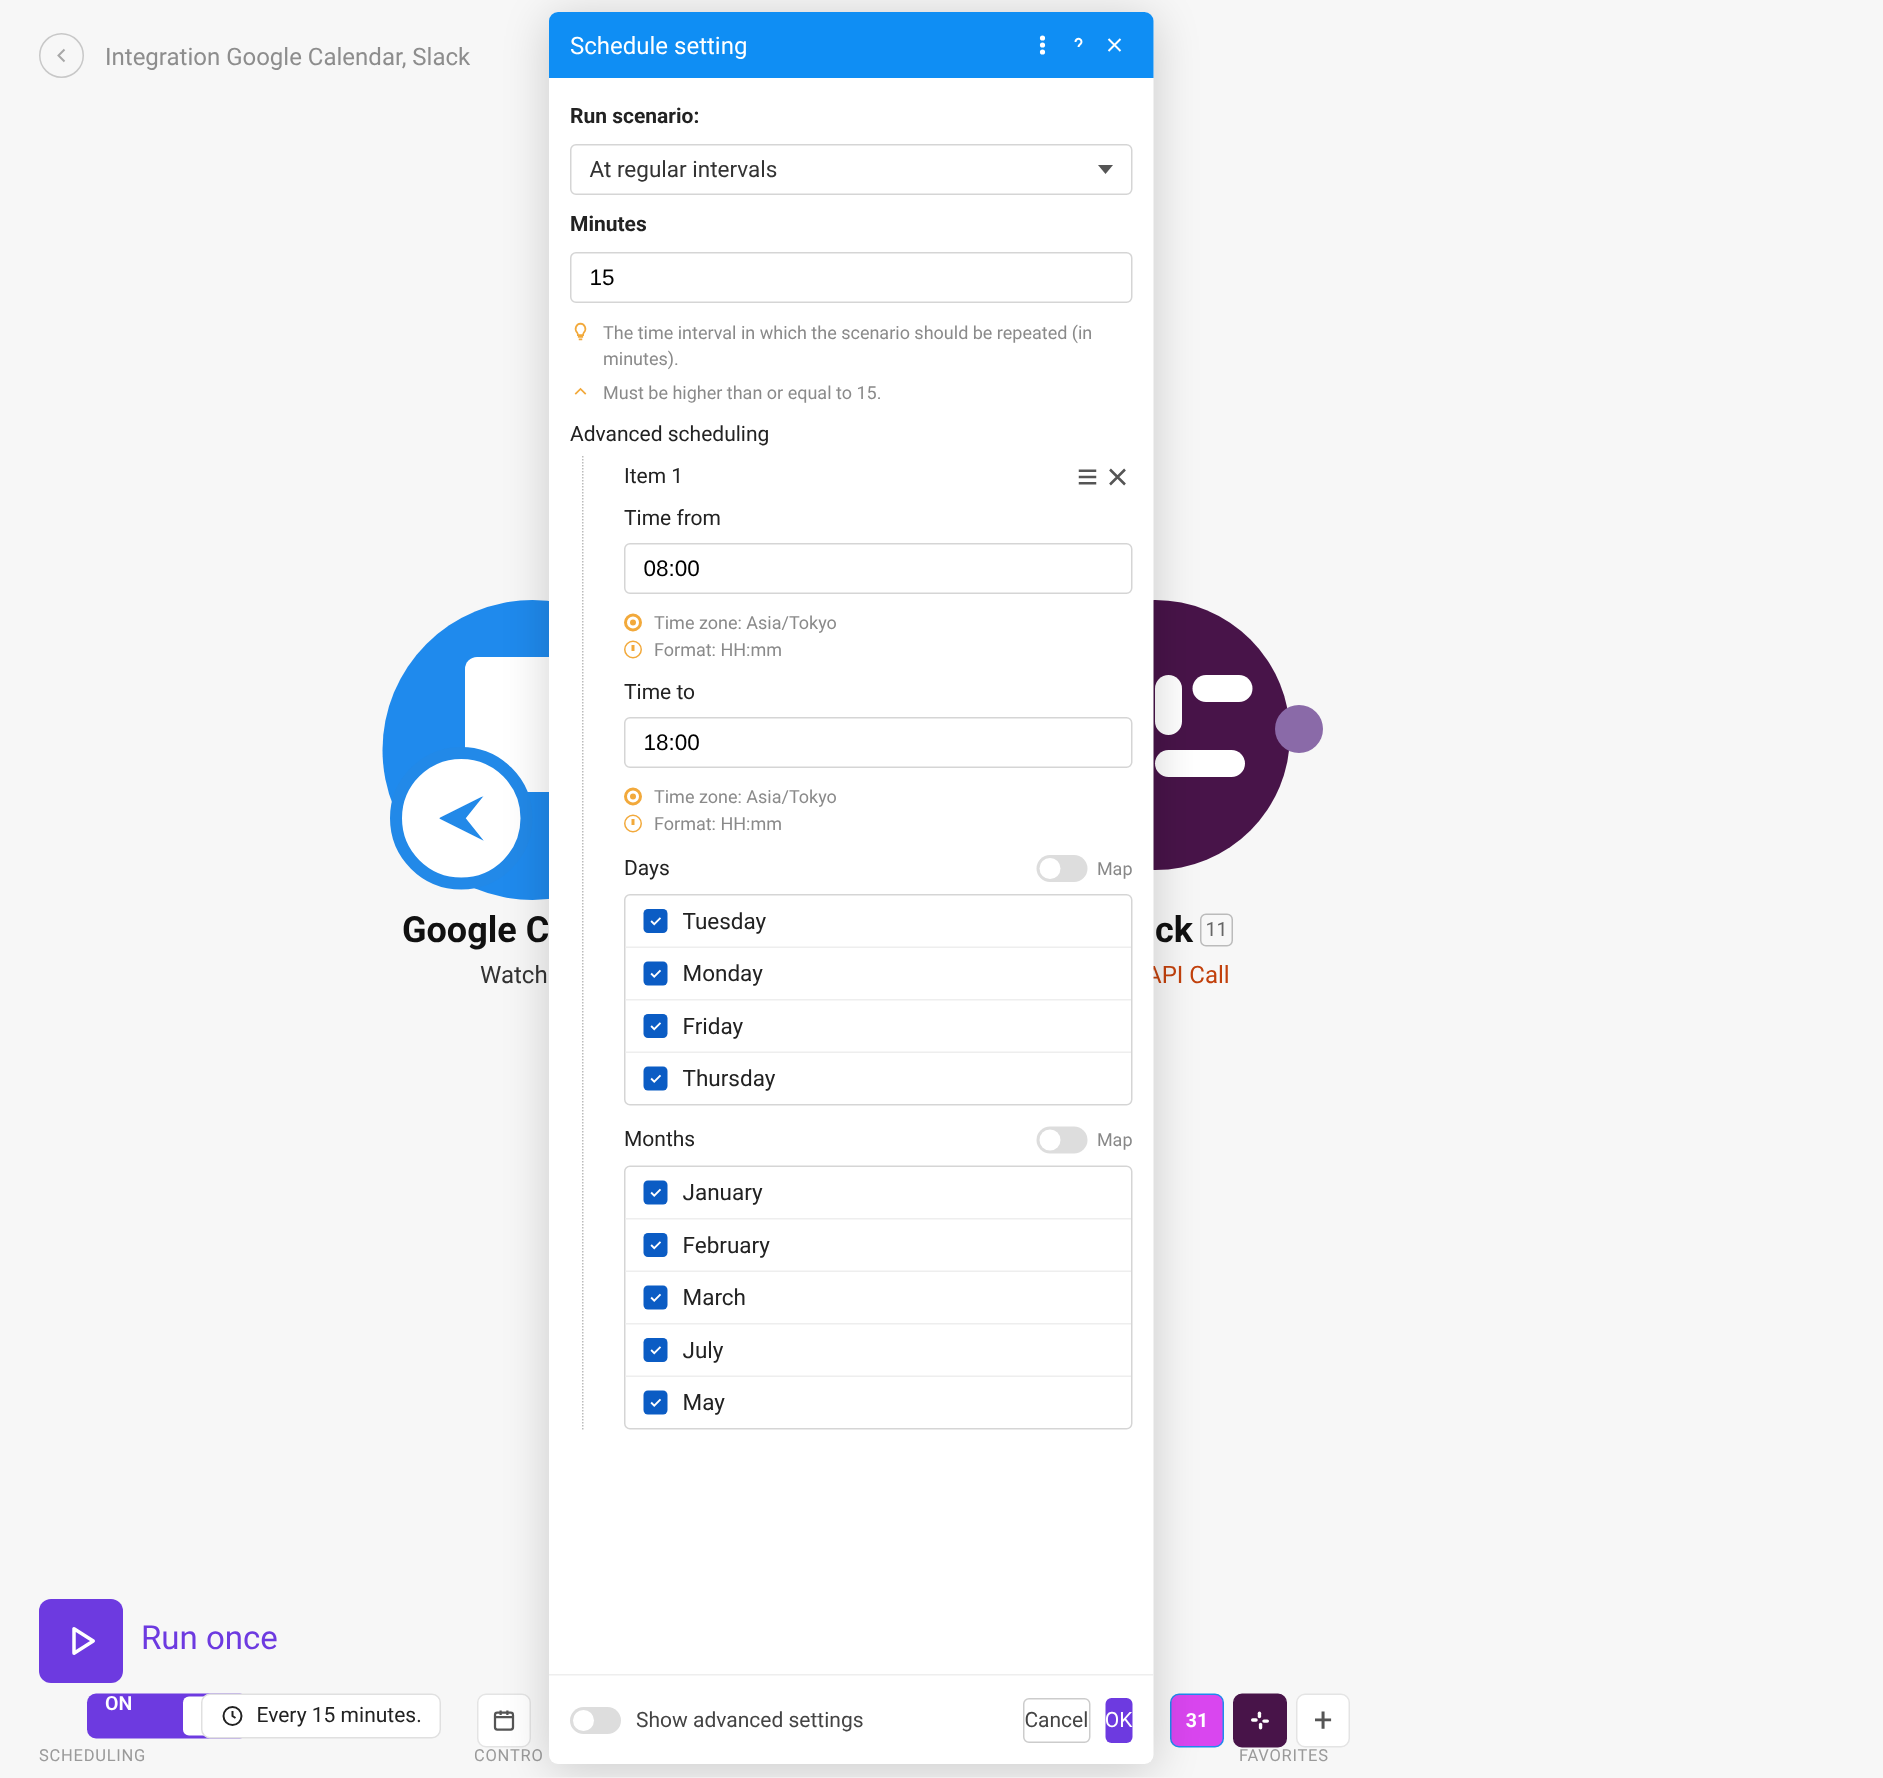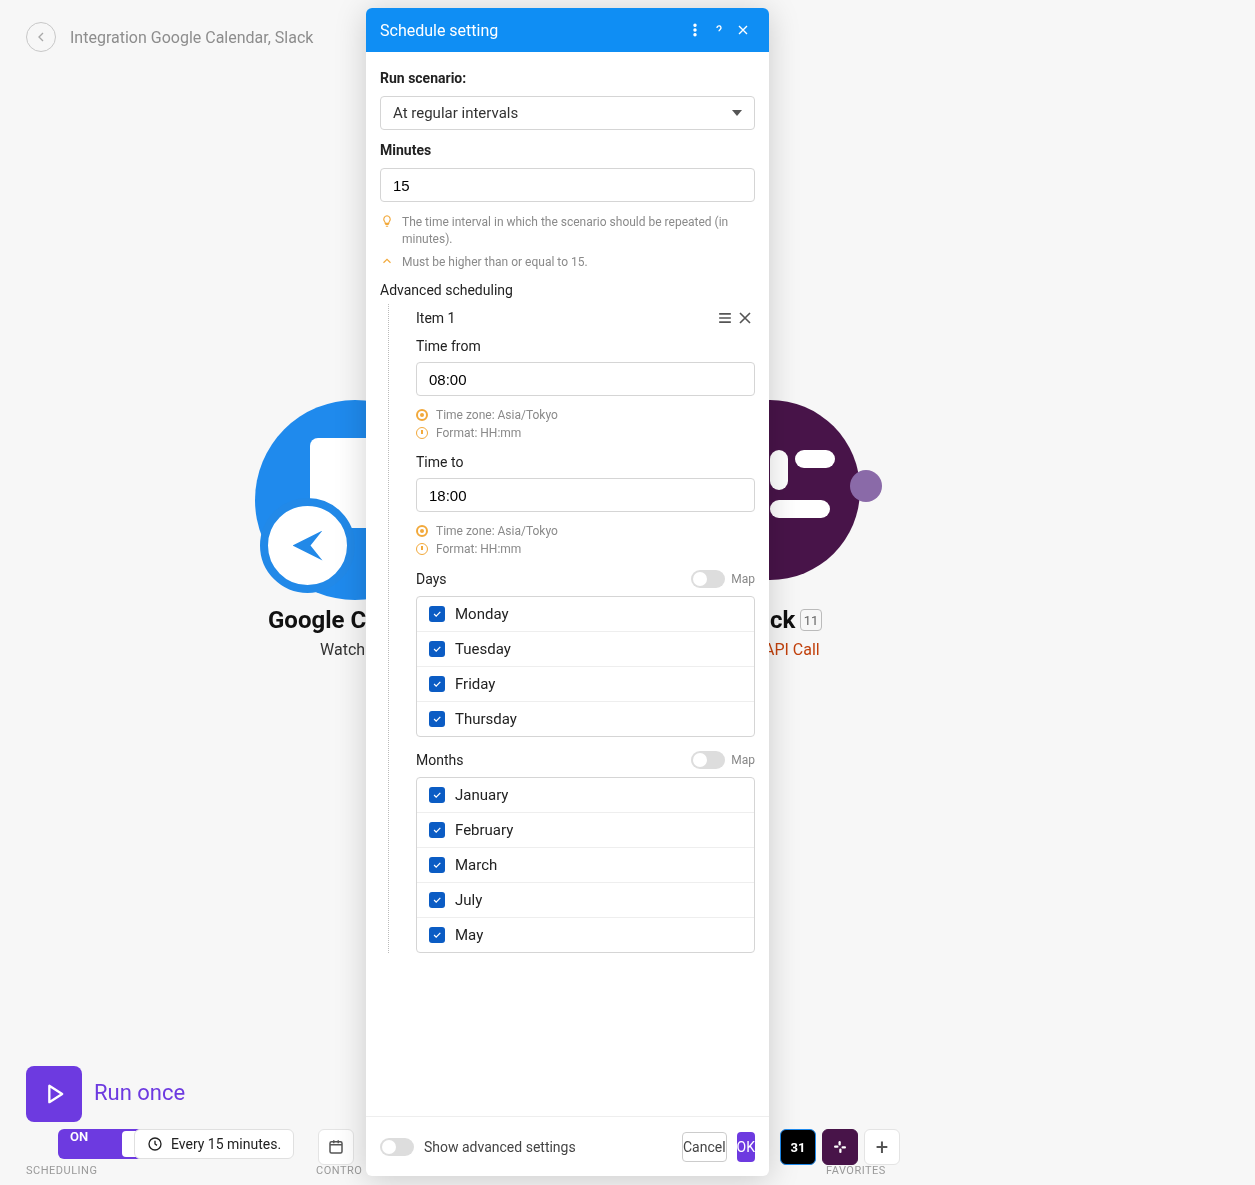--- a/index.html
+++ b/index.html
@@ -37,21 +37,21 @@
   .on-toggle:after { content:""; position:absolute; right:2px; top:2px; width:42px; height:26px; background:#fff; border-radius:4px; }
   .interval-chip { position:absolute; left:108px; top:63px; height:30px; padding:0 12px; background:#fff; border:1px solid #e0e0e0; border-radius:6px; display:flex; align-items:center; gap:8px; font-size:14px; color:#222; cursor:pointer;}
   .interval-chip svg{width:16px;height:16px;stroke:#222;fill:none;stroke-width:2;}
   .bar-caption { position:absolute; top:98px; font-size:11px; letter-spacing:0.5px; color:#9a9a9a; }
   .cap-sched { left:0; }
   .cap-control { left:290px; }
   .cap-fav { left:800px; }
   .sq { position:absolute; top:63px; width:36px; height:36px; border:1px solid #e4e4e4; background:#fff; border-radius:6px; display:flex; align-items:center; justify-content:center; cursor:pointer; }
   .sq svg{width:18px;height:18px;}
   .sq-cal { left:292px; }
-  .sq-gcal { left:754px; background:#000000; border-color:#1f8aed; color:#fff; font-size:13px; font-weight:700;}
+  .sq-gcal { left:754px; background:#d946ef; border-color:#1f8aed; color:#fff; font-size:13px; font-weight:700;}
   .sq-slack { left:796px; background:#481449; border-color:#481449; }
   .sq-plus { left:838px; color:#555; font-size:22px; }
 
   
   .modal { position:absolute; left:366px; top:8px; width:403px; height:1168px; background:#fff; border-radius:6px; box-shadow:0 4px 32px rgba(0,0,0,0.18); display:flex; flex-direction:column; }
   .modal-hd { height:44px; background:#0f8ef4; border-radius:6px 6px 0 0; display:flex; align-items:center; padding:0 14px; color:#fff; }
   .modal-hd-title { font-size:16px; flex:1; }
   .hd-icn { width:24px; height:24px; display:flex; align-items:center; justify-content:center; cursor:pointer; color:#fff; }
   .hd-icn svg { width:16px; height:16px; stroke:#fff; fill:none; stroke-width:2; }
   .modal-body { flex:1; overflow-y:auto; padding:18px 14px 10px 14px; }
@@ -259,29 +259,29 @@
         <div class="map-toggle"></div>
         <div class="map-txt">Map</div>
       </div>
       <div class="chklist" id="days-list">
           <div class="chkrow">
             <span class="chk">
               <svg viewBox="0 0 24 24">
                 <path d="M5 12l5 5L20 7"></path>
               </svg>
             </span>
+            <span>Tuesday</span>
+          </div>
+          <div class="chkrow">
+            <span class="chk">
+              <svg viewBox="0 0 24 24">
+                <path d="M5 12l5 5L20 7"></path>
+              </svg>
+            </span>
             <span>Monday</span>
-          </div>
-          <div class="chkrow">
-            <span class="chk">
-              <svg viewBox="0 0 24 24">
-                <path d="M5 12l5 5L20 7"></path>
-              </svg>
-            </span>
-            <span>Tuesday</span>
           </div>
           <div class="chkrow">
             <span class="chk">
               <svg viewBox="0 0 24 24">
                 <path d="M5 12l5 5L20 7"></path>
               </svg>
             </span>
             <span>Friday</span>
           </div>
           <div class="chkrow">

